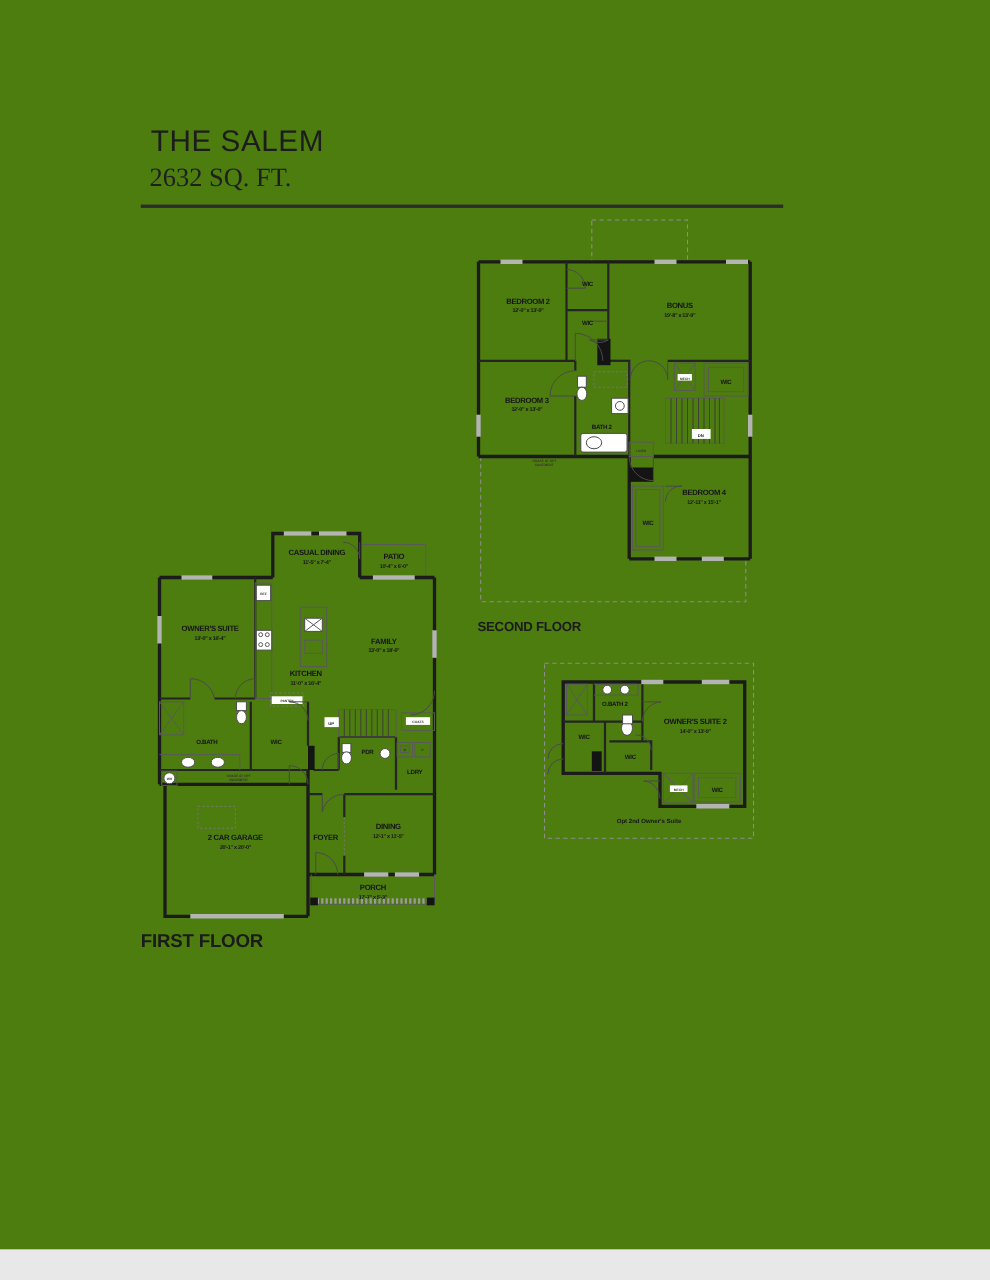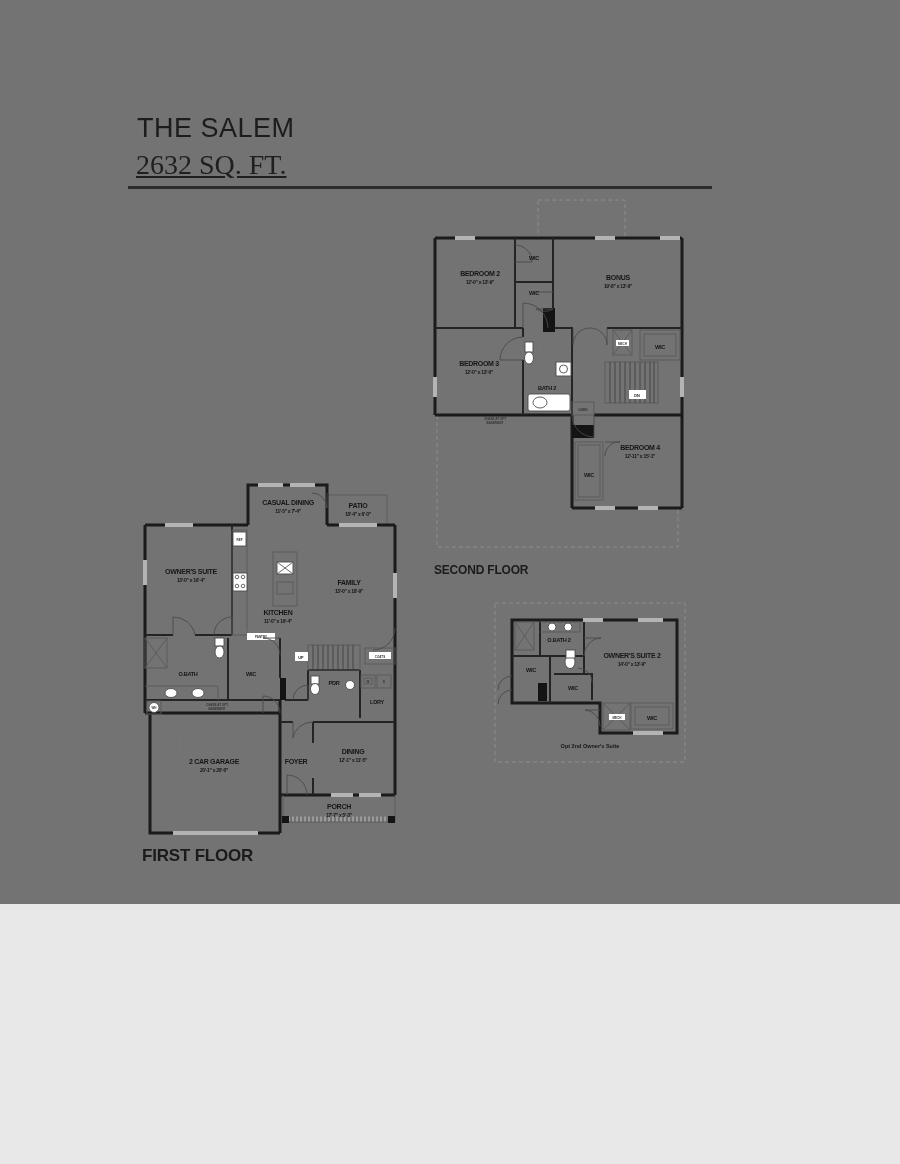--- a/index.html
+++ b/index.html
@@ -1,25 +1,25 @@
 <!DOCTYPE html>
 <html><head>
 <meta charset="utf-8">
 <style>
   html,body{margin:0;padding:0;background:#e8e8e8;}
-  .page{position:relative;width:900px;height:904px;background:#737373;overflow:hidden;
+  .page{position:relative;width:900px;height:1136px;background:#4d7c0f;overflow:hidden;
         font-family:"Liberation Sans",sans-serif;}
   .title{position:absolute;left:137px;top:113px;font-size:27px;font-weight:500;
          color:#1c1c1c;letter-spacing:0.5px;}
   .sqft{position:absolute;left:136px;top:149px;font-family:"Liberation Serif",serif;
-        font-size:28px;color:#1f1f1f;text-decoration:underline;}
+        font-size:24px;color:#1f1f1f;}
   .rule{position:absolute;left:128px;top:186px;width:584px;height:3px;background:#2c2c2c;}
   .floor-caption{position:absolute;font-weight:bold;color:#1b1b1b;letter-spacing:-0.2px;}
   #cap-second{left:434px;top:563px;font-size:12px;}
-  #cap-first{left:142px;top:846px;font-size:17px;}
+  #cap-first{left:128px;top:846px;font-size:17px;}
   svg{position:absolute;overflow:visible;}
   
   .w3{stroke:#1b1b1b;stroke-width:3;fill:none;}
   .w2{stroke:#242424;stroke-width:2;fill:none;}
   .thin{stroke:#5a5a5a;stroke-width:0.9;fill:none;}
   .win{stroke:#b4b4b4;stroke-width:4;fill:none;}
   .door{stroke:#4a4a4a;stroke-width:0.9;fill:none;}
   .dash{stroke:#8d8d8d;stroke-width:1;fill:none;stroke-dasharray:4 3;}
   .dashf{stroke:#7a7a7a;stroke-width:0.8;fill:none;stroke-dasharray:2 2;}
   .fillw{fill:#141414;stroke:none;}

